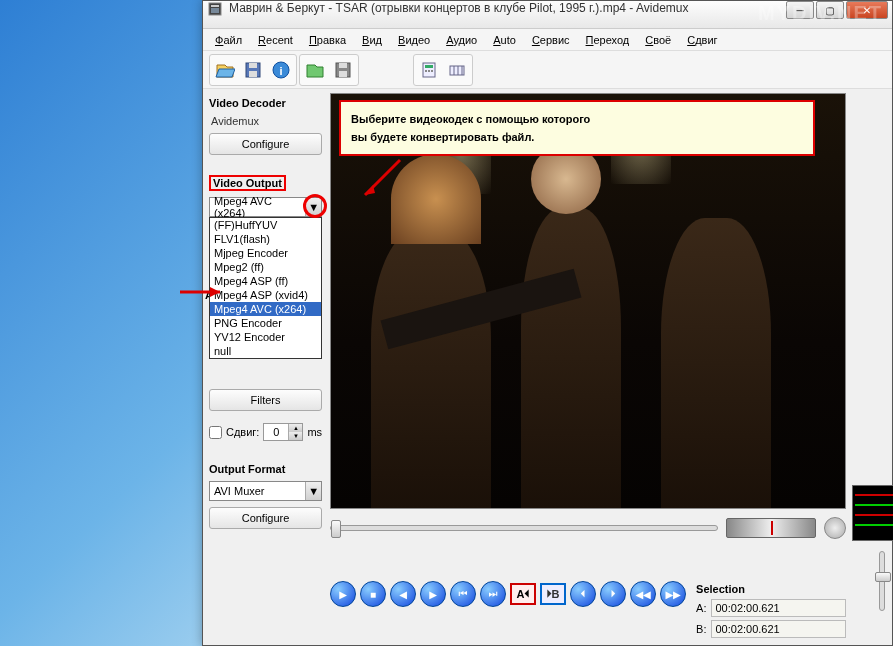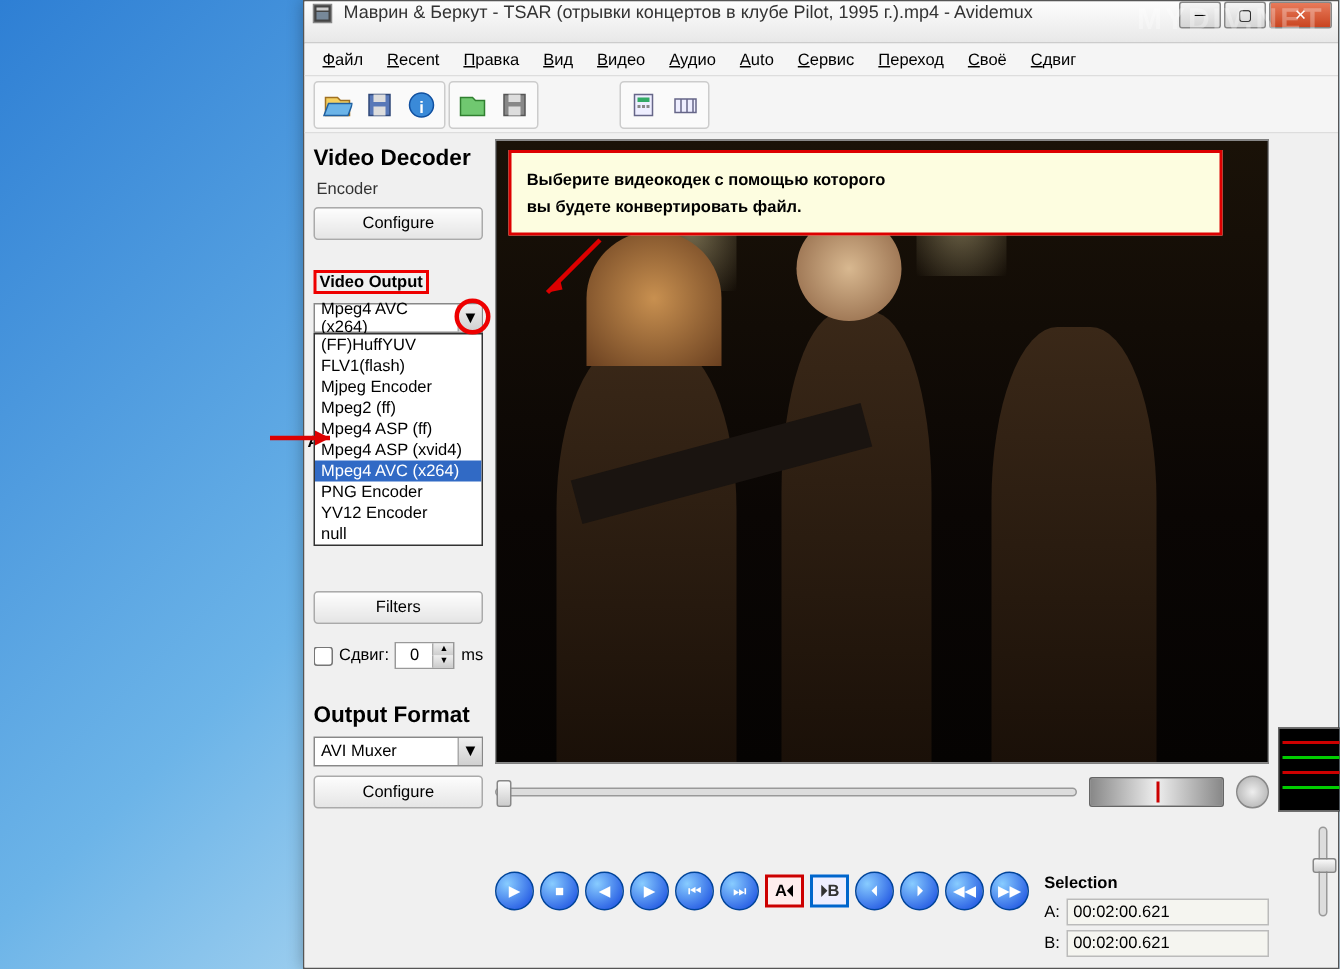--- a/index.html
+++ b/index.html
@@ -15,21 +15,21 @@
 .win-max { background: linear-gradient(#f5f5f5, #d5d5d5); }
 .win-close { background: linear-gradient(#e87a5a, #c94521); color: #fff; width: 42px; }
 .menubar { height: 22px; background: #f5f5f5; display: flex; align-items: center; padding: 0 6px; gap: 4px; border-bottom: 1px solid #ddd; }
 .menu-item { padding: 2px 6px; cursor: pointer; text-decoration: underline; text-decoration-color: transparent; }
 .menu-item::first-letter { text-decoration: underline; }
 .toolbar { height: 38px; background: #f5f5f5; display: flex; align-items: center; padding: 0 6px; gap: 2px; border-bottom: 1px solid #ddd; }
 .toolbar-group { display: flex; gap: 2px; padding: 2px; border: 1px solid #ccc; border-radius: 3px; background: #fafafa; }
 .tool-btn { width: 26px; height: 26px; display: flex; align-items: center; justify-content: center; cursor: pointer; border-radius: 2px; }
 .content { flex: 1; display: flex; padding: 4px; gap: 6px; background: #f0f0f0; }
 .sidebar { width: 170px; display: flex; flex-direction: column; gap: 6px; padding: 2px; }
-.section-label { font-weight: bold; font-size: 15px; margin-top: 2px; }
+.section-label { font-weight: bold; font-size: 11px; margin-top: 2px; }
 .section-value { font-size: 11px; color: #333; padding-left: 2px; }
 .btn { height: 22px; background: linear-gradient(#fdfdfd, #e5e5e5); border: 1px solid #aaa; border-radius: 3px; cursor: pointer; display: flex; align-items: center; justify-content: center; font-size: 11px; }
 .combo { height: 20px; border: 1px solid #888; background: #fff; display: flex; align-items: center; position: relative; }
 .combo-text { flex: 1; padding: 0 4px; font-size: 11px; }
 .combo-arrow { width: 16px; height: 18px; background: linear-gradient(#f0f0f0, #d0d0d0); border-left: 1px solid #aaa; display: flex; align-items: center; justify-content: center; cursor: pointer; }
 .video-output-label { border: 2px solid #e00; padding: 0 2px; display: inline-block; font-weight: bold; background: #f0f0f0; }
 .dropdown-list { position: absolute; top: 19px; left: -1px; right: -1px; background: #fff; border: 1px solid #333; z-index: 100; max-height: 180px; overflow-y: auto; }
 .dd-item { padding: 1px 4px; font-size: 11px; cursor: pointer; white-space: nowrap; }
 .dd-item.selected { background: #316ac5; color: #fff; }
 .main-area { flex: 1; display: flex; flex-direction: column; gap: 4px; }
@@ -155,21 +155,21 @@
             <path d="M6 5 v9 M10 5 v9 M14 5 v9" stroke="#668"></path>
           </svg>
         </div>
     </div>
   </div>
 
   <div class="content">
 
     <div class="sidebar">
       <div class="section-label">Video Decoder</div>
-      <div class="section-value">Encoder</div>
+      <div class="section-value">Avidemux</div>
       <div class="btn">Configure</div>
 
       <div style="height:8px"></div>
       <div>
         <span class="video-output-label">Video Output</span>
       </div>
       <div class="combo" style="position:relative">
         <span class="combo-text">Mpeg4 AVC (x264)</span>
         <span class="combo-arrow">▼</span>
         <div class="red-circle" style="width:24px; height:24px; right:-6px; top:-4px;"></div>

